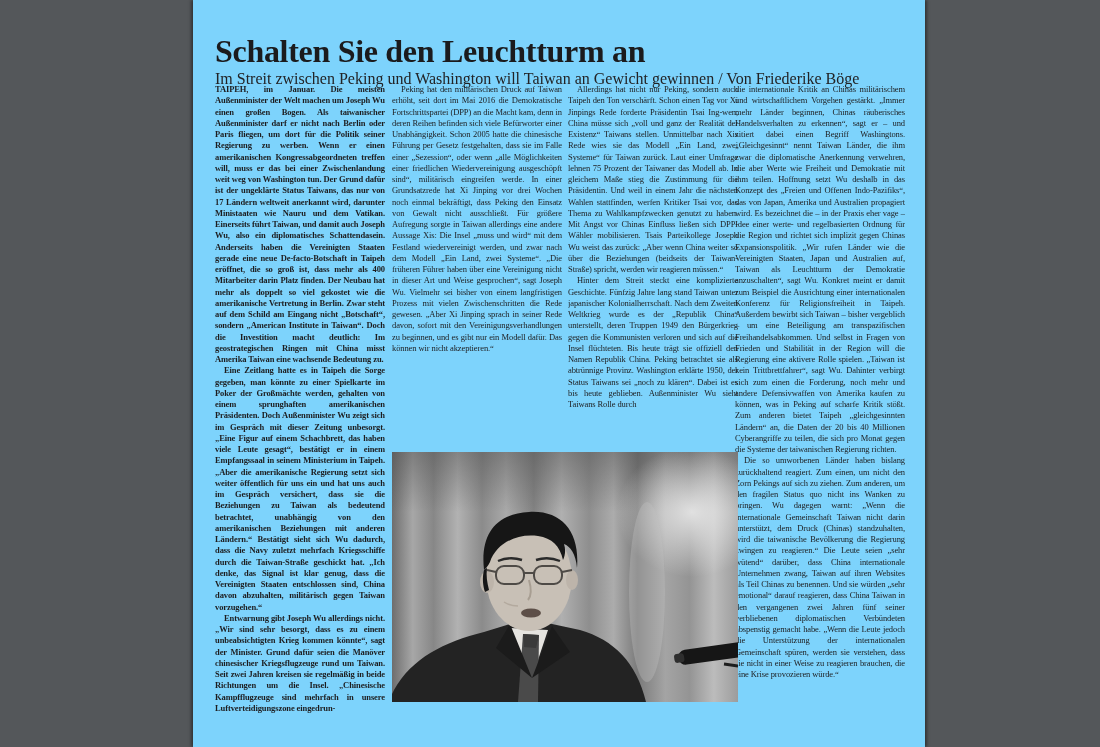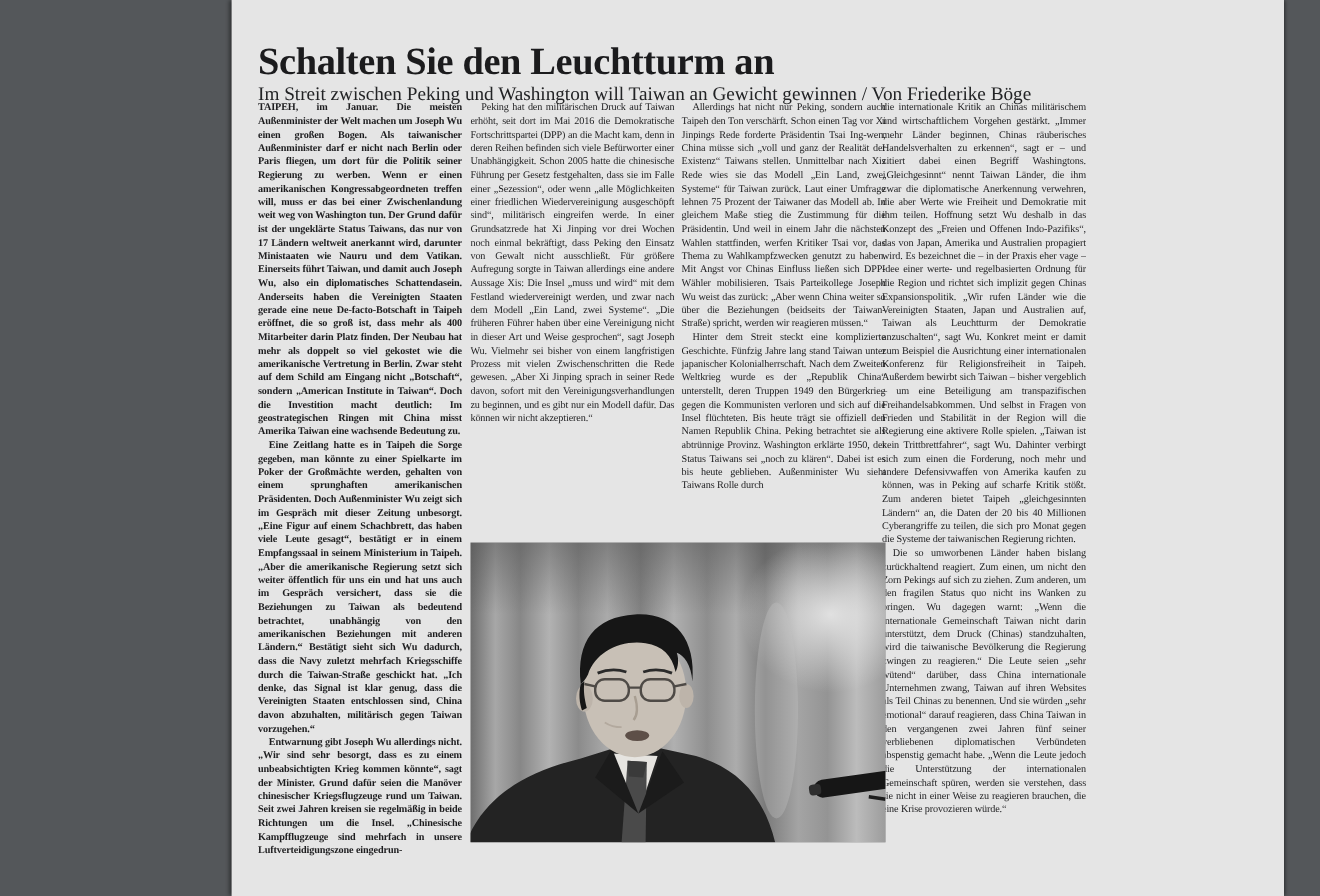--- a/index.html
+++ b/index.html
@@ -2,22 +2,22 @@
 <html lang="de"><head>
 <meta charset="utf-8">
 <style>
   html,body{margin:0;padding:0;}
   body{
     width:1100px;height:747px;overflow:hidden;position:relative;
     background:#54575a;
     font-family:"Liberation Serif", serif;
   }
   .page{
-    position:absolute;left:193px;top:0;width:877px;height:747px;
-    background:#e5e5e5;
+    position:absolute;left:193px;top:0;width:732px;height:747px;
+    background:#7dd3fc;
     box-shadow:-2px 0 3px rgba(0,0,0,.4), 2px 0 3px rgba(0,0,0,.4);
   }
   .headline{
     position:absolute;left:22px;top:12px;width:690px;
     font-size:32px;font-weight:bold;color:#1b1b1d;
     letter-spacing:-.3px;white-space:nowrap;
   }
   .dek{
     position:absolute;left:22px;top:70px;width:690px;
     font-size:16px;color:#222325;white-space:nowrap;

